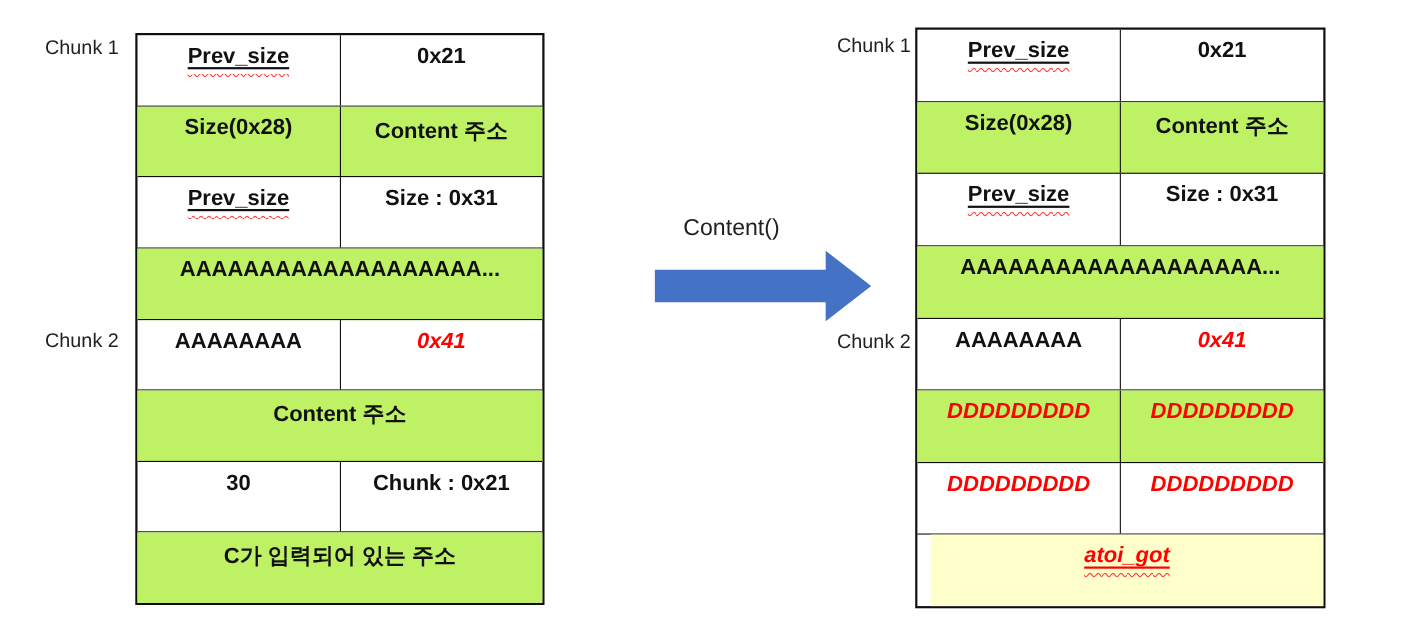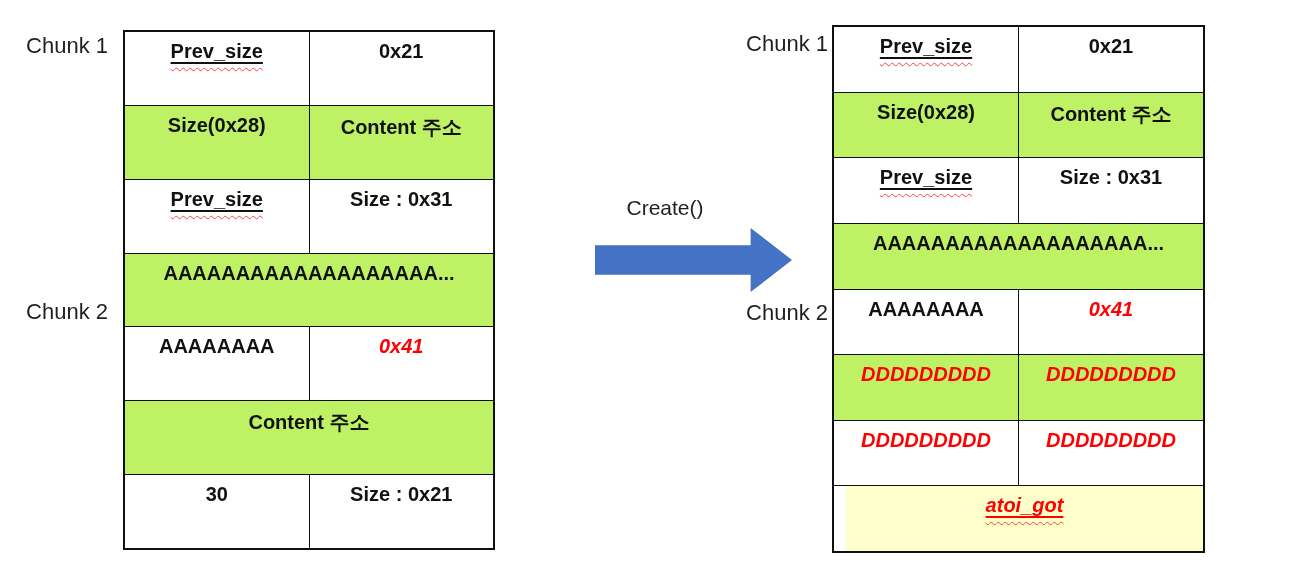--- a/index.html
+++ b/index.html
@@ -3,21 +3,21 @@
 <meta charset="utf-8">
 <style>
   html,body{margin:0;padding:0;}
   body{
     width:1289px;height:565px;position:relative;overflow:hidden;
     background:#ffffff;
     font-family:"Liberation Sans","DejaVu Sans",sans-serif;
   }
   .chunk-label{
     position:absolute;width:100px;text-align:right;
-    font-size:22px;color:#1f1f1f;white-space:nowrap;
+    font-size:18px;color:#1f1f1f;white-space:nowrap;
   }
   .heap-table{
     position:absolute;display:flex;flex-direction:column;
     border:2px solid #0f0f0f;background:#ffffff;box-sizing:border-box;
   }
   .t-row{display:flex;flex:1;border-bottom:1.5px solid #0f0f0f;box-sizing:border-box;}
   .t-row:last-child{border-bottom:none;}
   .t-row.gray{background:#bef264;}
   .t-row.yellow{background:#ffffcc;margin-left:12px;}
   .t-cell{
@@ -76,26 +76,29 @@
     <div class="t-cell">AAAAAAAA</div>
     <div class="t-cell red">0x41</div>
   </div>
 
   <div class="t-row gray">
     <div class="t-cell">Content 주소</div>
   </div>
 
   <div class="t-row">
     <div class="t-cell">30</div>
-    <div class="t-cell">Size : 0x21</div>
+    <div class="t-cell">Chunk : 0x21</div>
   </div>
 
+  <div class="t-row gray">
+    <div class="t-cell">C가 입력되어 있는 주소</div>
+  </div>
 </div>
 
-<div class="create-label">Create()</div>
+<div class="create-label">Content()</div>
 <div class="arrow-right"></div>
 
 <div class="chunk-label" style="left:722px;top:31px;width:106px">Chunk 1</div>
 <div class="chunk-label" style="left:722px;top:300px;width:106px">Chunk 2</div>
 
 <div class="heap-table" style="left:832px;top:25px;width:373px;height:528px">
 
   <div class="t-row">
     <div class="t-cell">
       <span class="sq"><span class="u">Prev_size</span></span>

